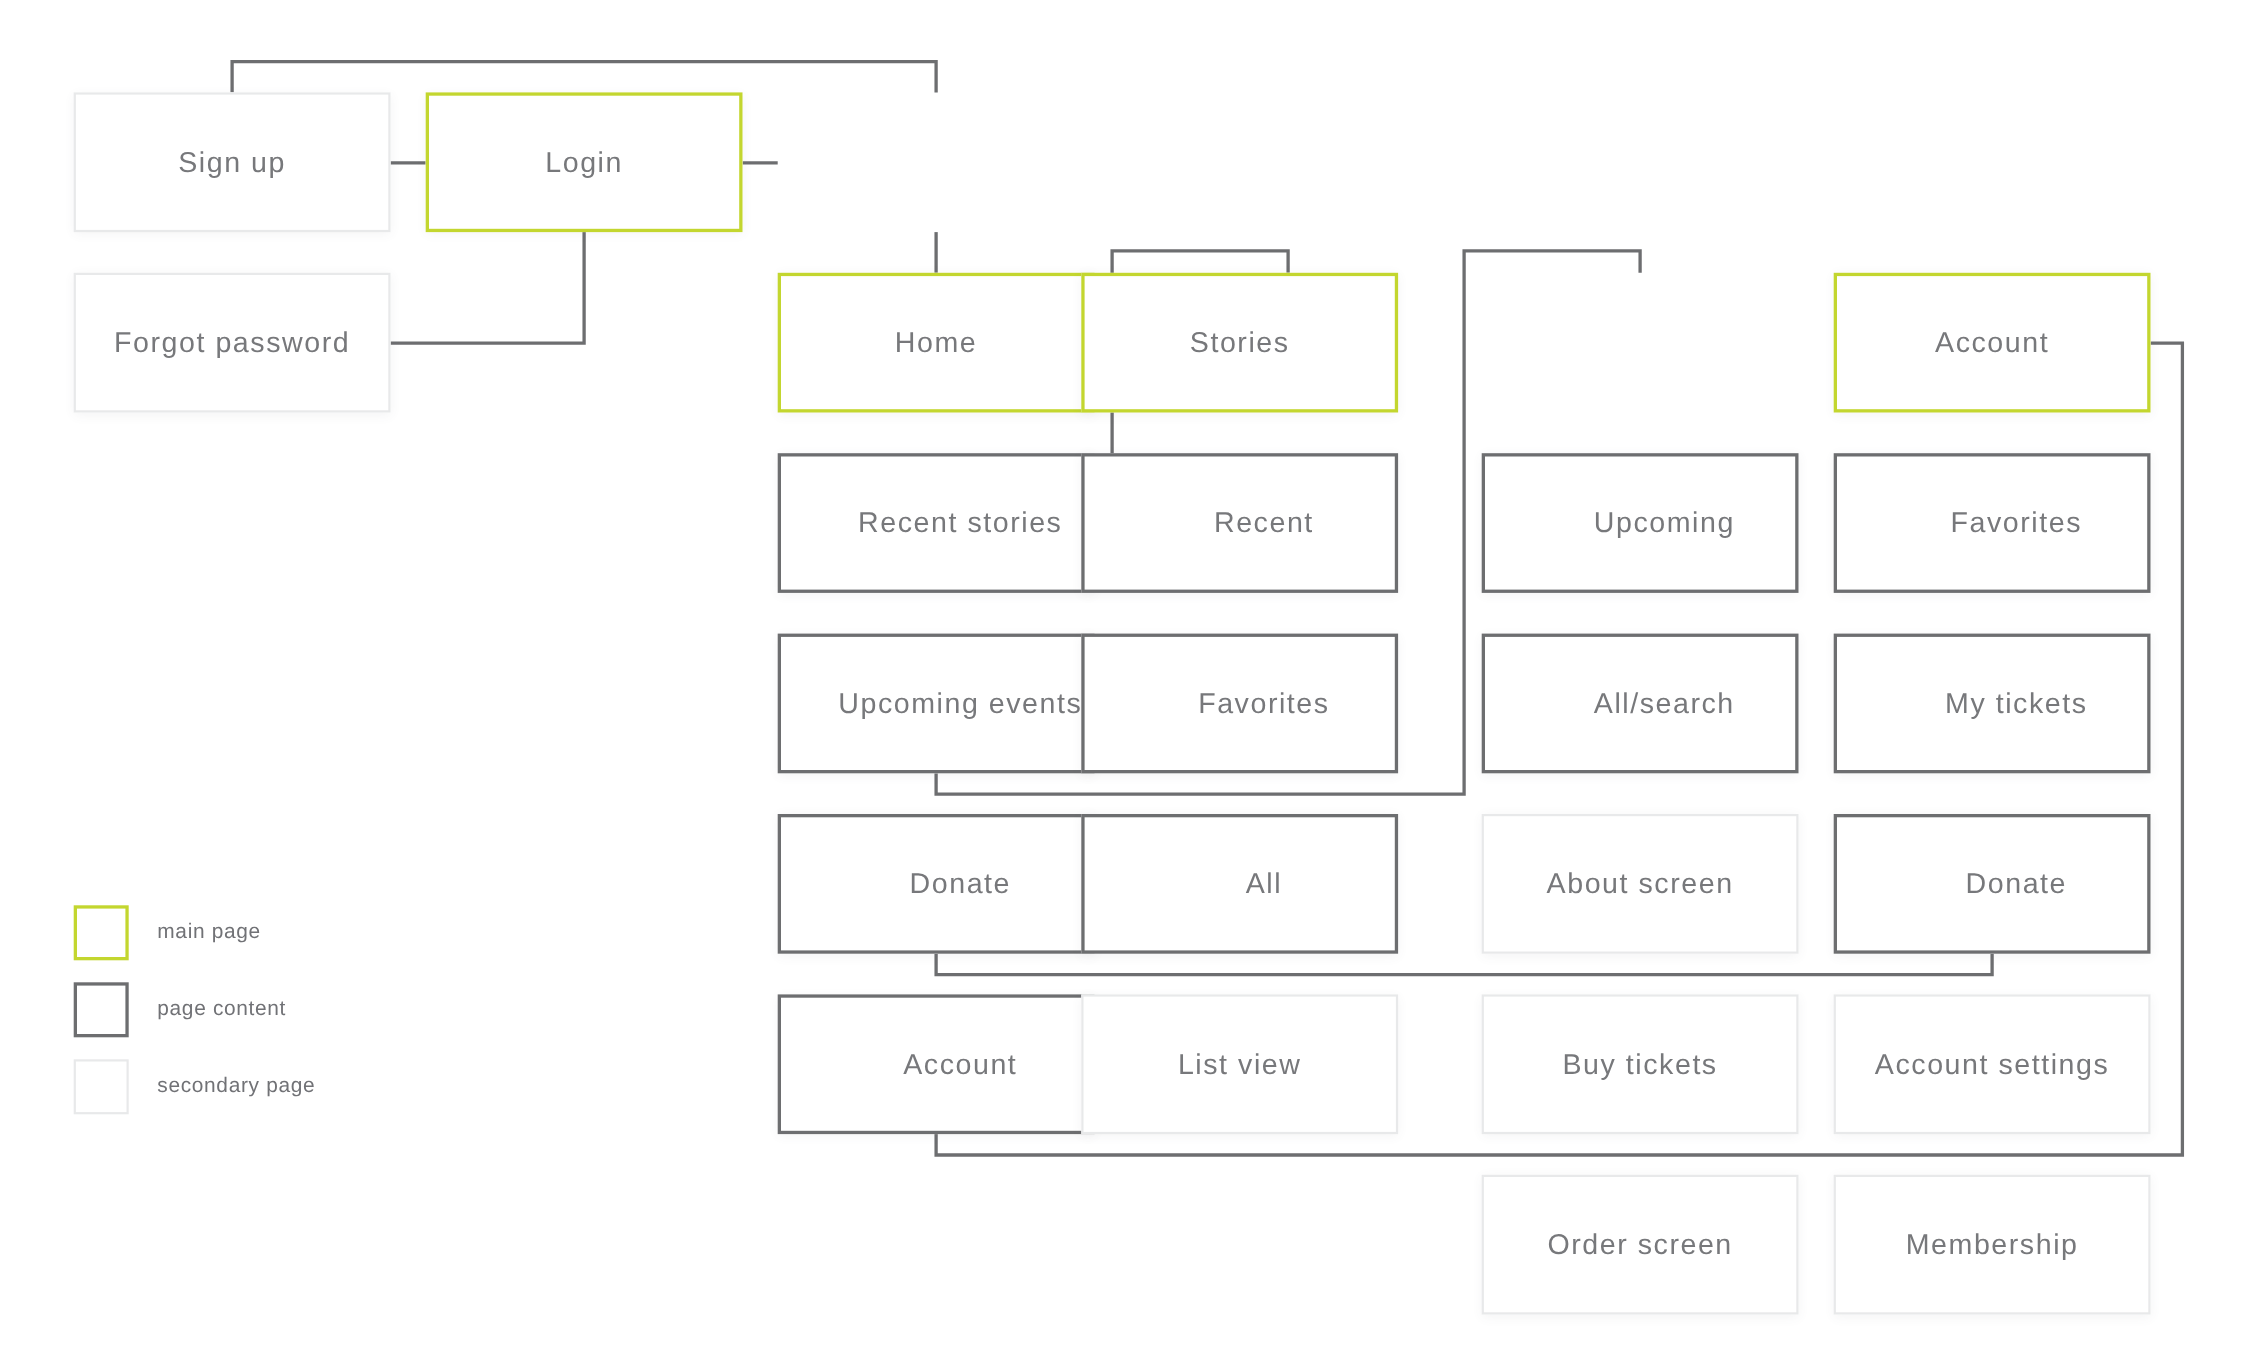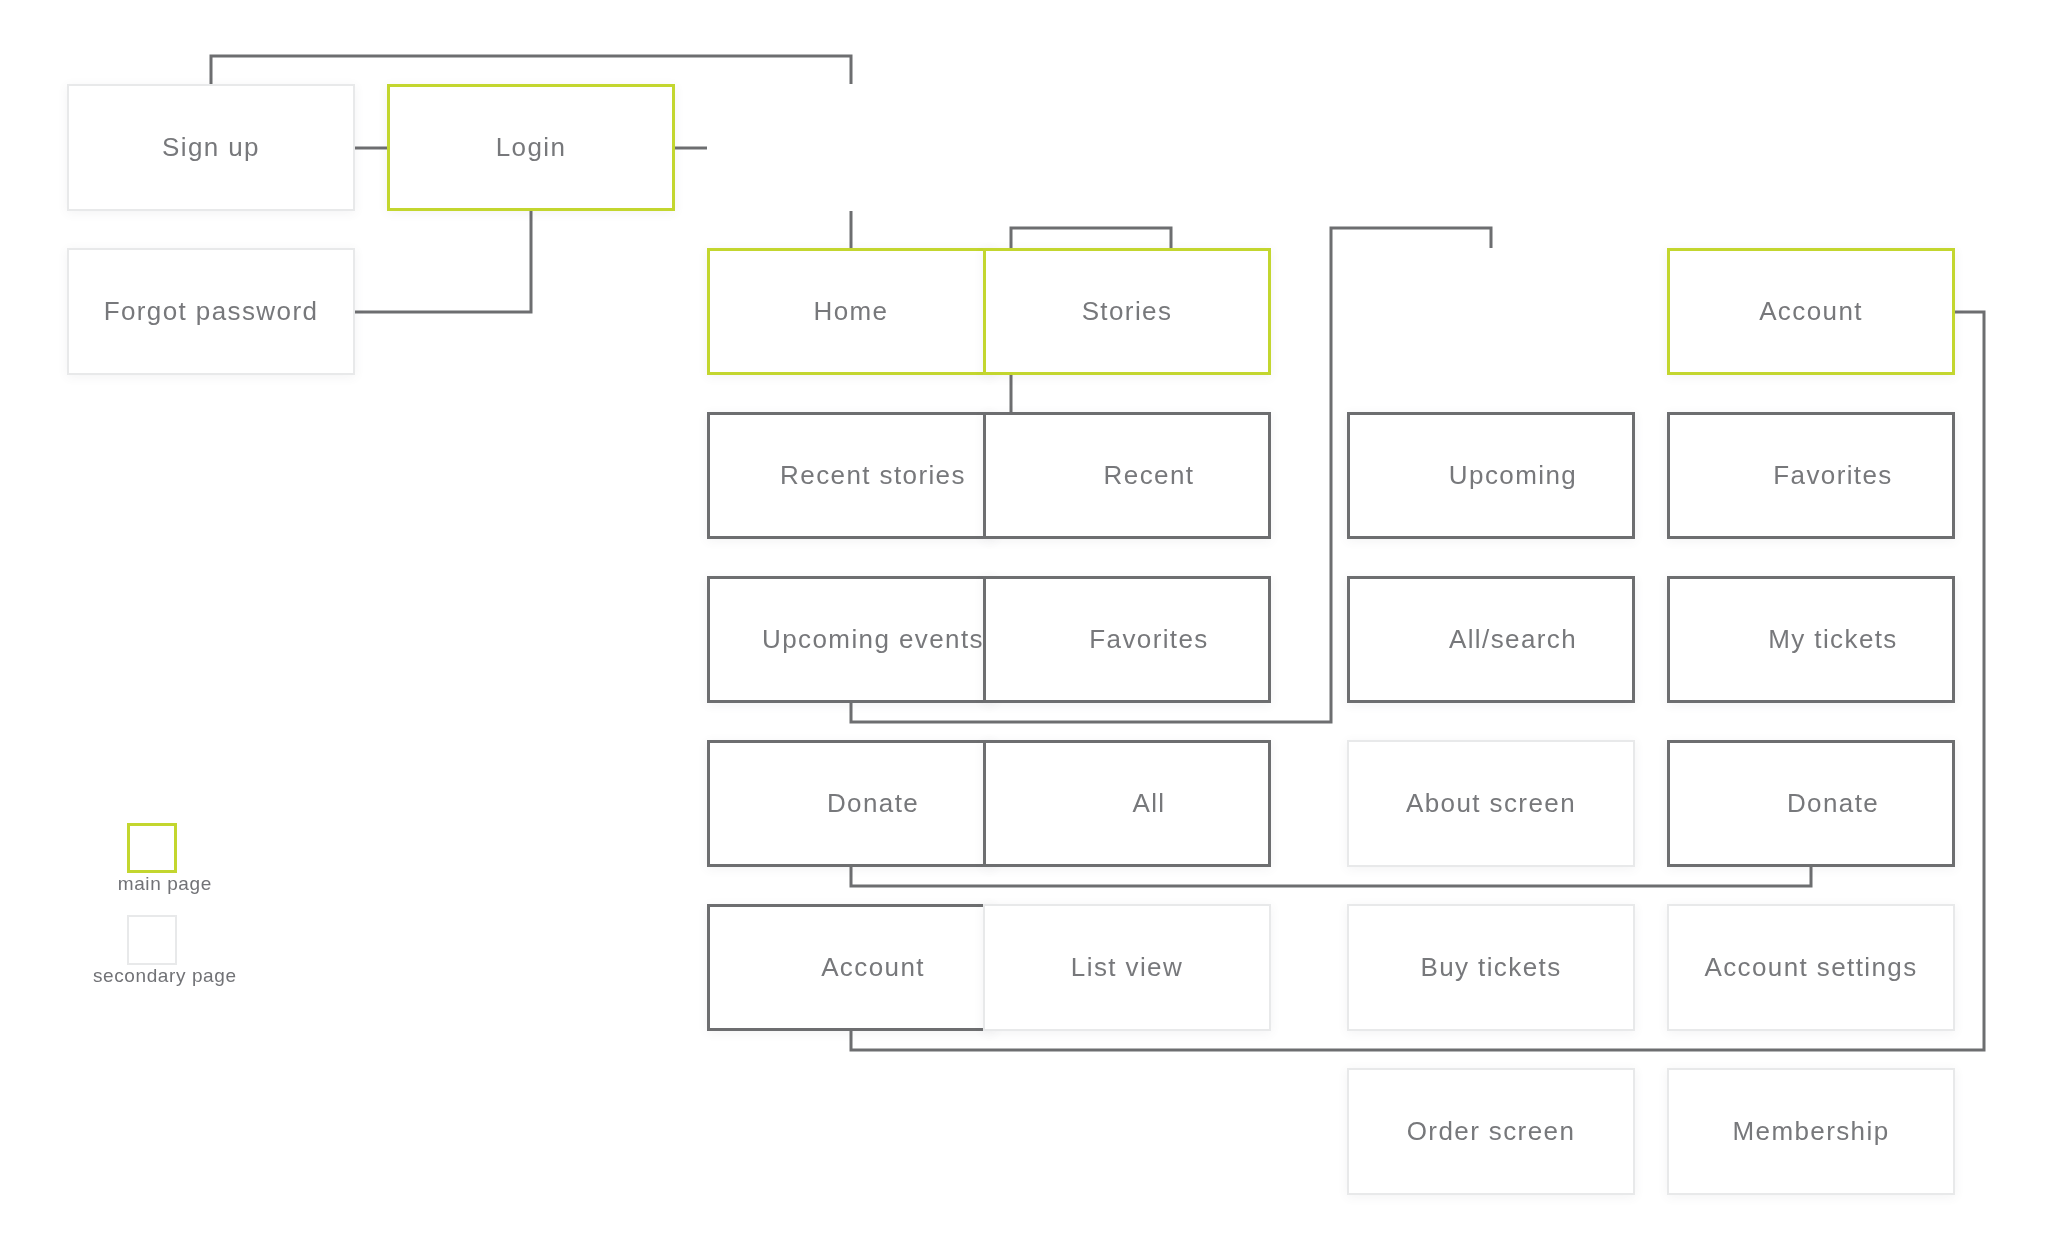--- a/index.html
+++ b/index.html
@@ -28,21 +28,21 @@
     font-size:26px;letter-spacing:1.4px;color:var(--text);
     white-space:nowrap;
     box-shadow:0 2px 10px rgba(90,90,95,0.07);
   }
   .node.main{border:3px solid var(--main-page);}
   .node.content{border:3px solid var(--page-content);padding-left:44px;}
   .node.secondary{border:2px solid var(--secondary-page);}
   .c0{left:67px}.c1{left:387px}.c2{left:707px}.c3{left:983px}.c4{left:1347px}.c5{left:1667px}
   .r1{top:84px}.r2{top:248px}.r3{top:412px}.r4{top:576px}.r5{top:740px}.r6{top:904px}.r7{top:1068px}
   .legend{position:absolute;left:67px;top:823px;z-index:2;}
-  .legend-row{display:flex;align-items:center;margin-bottom:20px;flex-direction:column;}
+  .legend-row{display:flex;align-items:center;margin-bottom:20px;}
   .swatch{width:50px;height:50px;background:#fff;display:inline-block;flex:0 0 auto;}
   .swatch.sw-main{border:3px solid var(--main-page);}
   .swatch.sw-content{border:3px solid var(--page-content);}
   .swatch.sw-secondary{border:2px solid var(--secondary-page);}
   .legend-label{margin-left:26px;font-size:19px;letter-spacing:0.6px;color:#717276;}
 </style>
 </head>
 <body>
 
 <div class="canvas">
@@ -89,18 +89,22 @@
 
   <div class="node secondary c4 r7">Order screen</div>
   <div class="node secondary c5 r7">Membership</div>
 
   <div class="legend">
     <div class="legend-row">
       <span class="swatch sw-main"></span>
       <span class="legend-label">main page</span>
     </div>
     <div class="legend-row">
+      <span class="swatch sw-content"></span>
+      <span class="legend-label">page content</span>
+    </div>
+    <div class="legend-row">
       <span class="swatch sw-secondary"></span>
       <span class="legend-label">secondary page</span>
     </div>
   </div>
 
 </div>
 
 </body></html>

